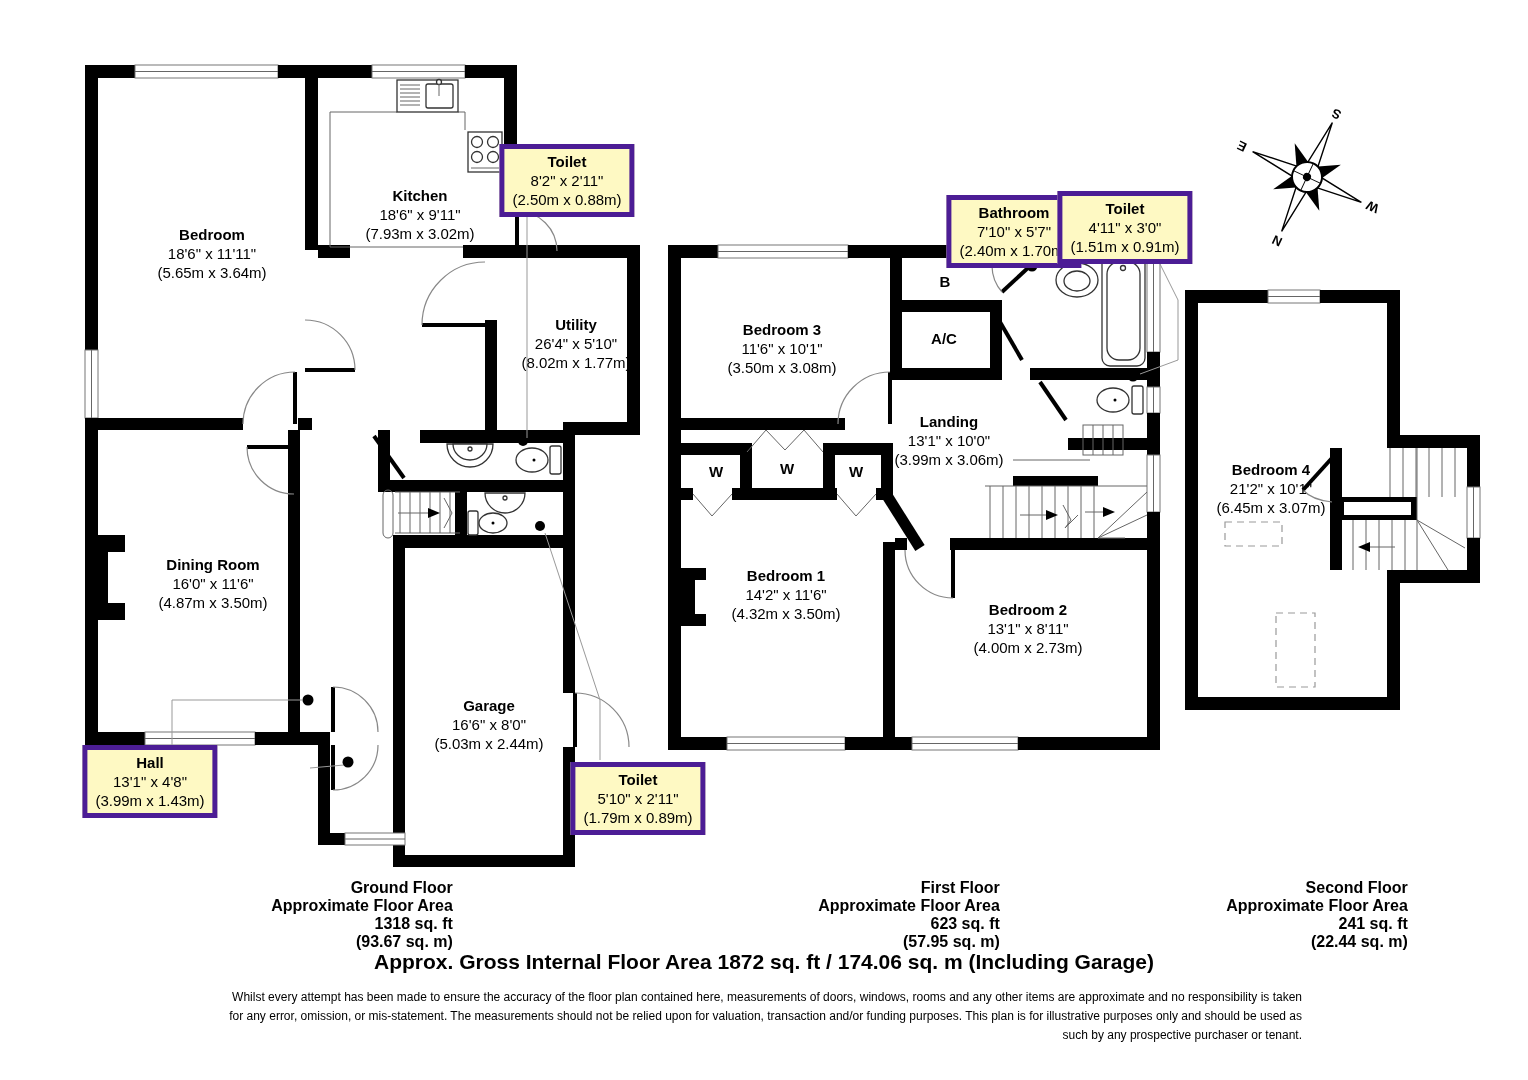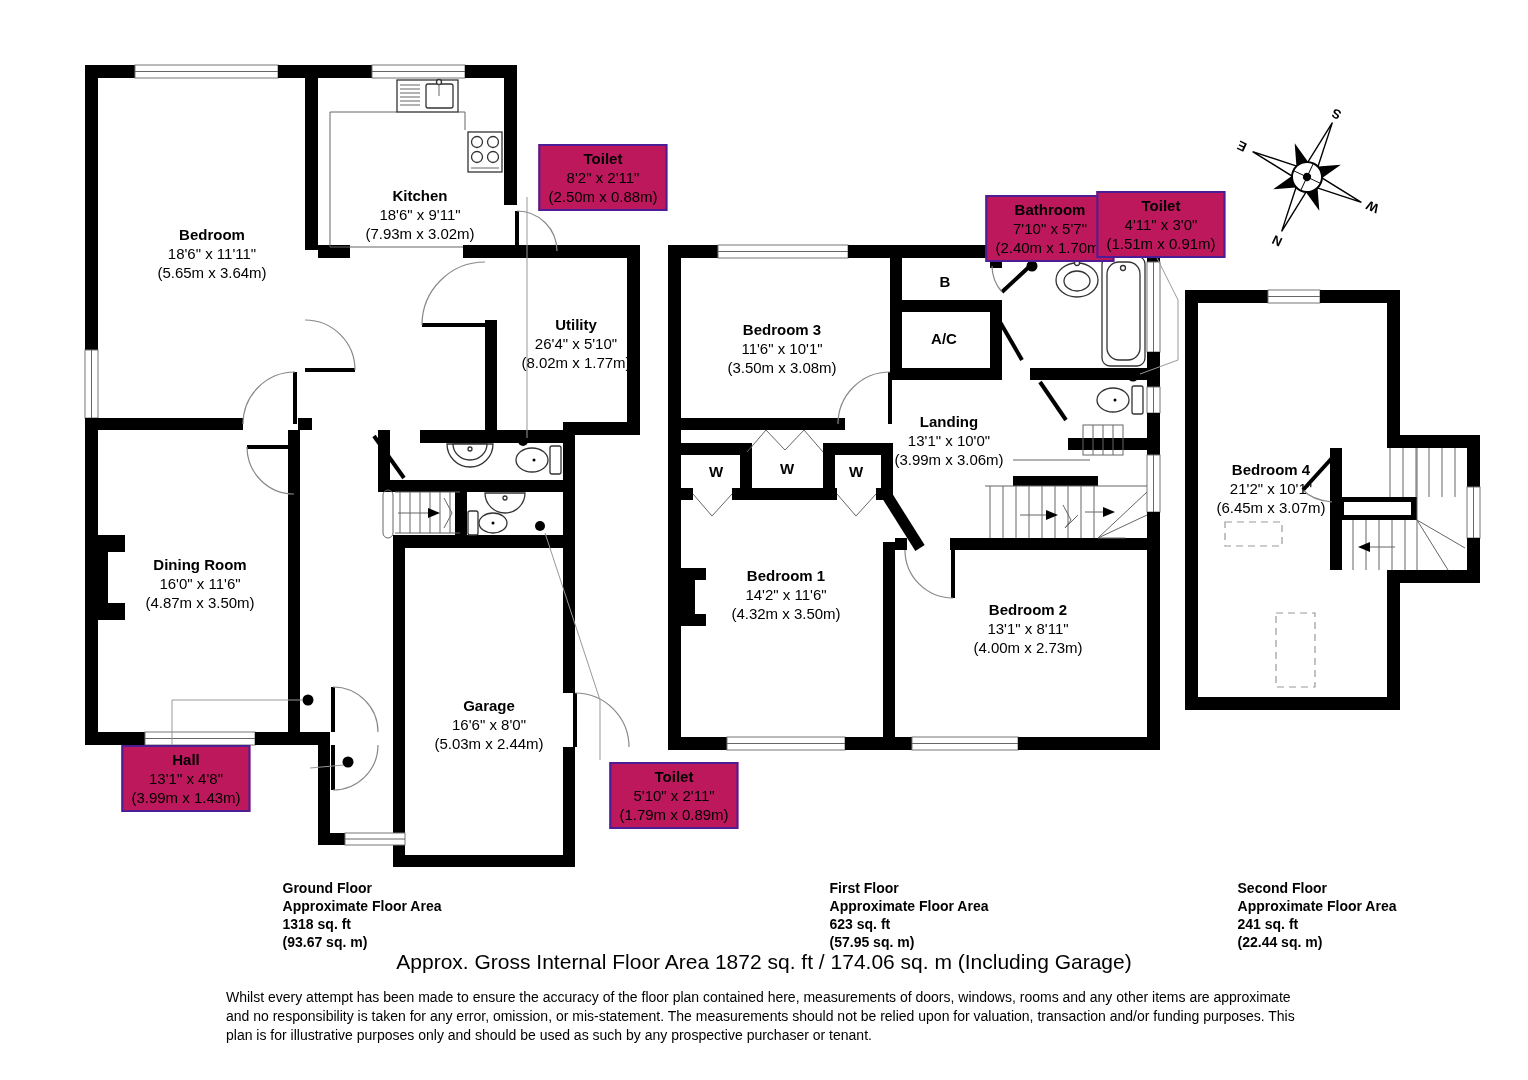--- a/index.html
+++ b/index.html
@@ -11,28 +11,28 @@
   .door{stroke:#888;stroke-width:1.2;fill:none;}
   .leaf{stroke:#000;stroke-width:4;fill:none;}
   .leader{stroke:#999;stroke-width:1;fill:none;}
   .winr{fill:#fff;stroke:#777;stroke-width:1;}
   .fix{fill:#fff;stroke:#333;stroke-width:1.3;}
   .dash{fill:none;stroke:#999;stroke-width:1.2;stroke-dasharray:7 5;}
   .dot{fill:#000;}
   .rlabel{position:absolute;transform:translateX(-50%);text-align:center;
           font-size:15px;line-height:19px;white-space:nowrap;}
   .rlabel .nm{font-weight:700;}
-  .boxed{background:#be185d;border:2px solid #4c1d95;padding:3px 8px;margin-left:36px;}
+  .boxed{background:#fef9c3;border:5px solid #4c1d95;padding:3px 8px;}
   .letter{position:absolute;transform:translate(-50%,-50%);font-weight:700;font-size:15px;}
-  .ftitle{position:absolute;transform:translateX(-50%);text-align:left;
-          font-weight:700;font-size:14px;line-height:18px;white-space:nowrap;}
+  .ftitle{position:absolute;transform:translateX(-50%);text-align:right;
+          font-weight:700;font-size:16px;line-height:18px;white-space:nowrap;}
   #footer-title{position:absolute;left:764px;transform:translateX(-50%);top:950px;
-          font-weight:400;font-size:21px;white-space:nowrap;}
-  #disclaimer{position:absolute;left:226px;top:988px;width:1076px;text-align:left;
-          font-size:14px;line-height:19px;}
+          font-weight:700;font-size:21px;white-space:nowrap;}
+  #disclaimer{position:absolute;left:226px;top:988px;width:1076px;text-align:right;
+          font-size:12px;line-height:19px;}
   .ctext{font-weight:700;font-size:13px;fill:#000;text-anchor:middle;}
 </style>
 </head>
 <body>
 
 <div id="canvas">
 
 <svg id="plan-svg" width="1528" height="1080" viewBox="0 0 1528 1080">
 
   <g>
@@ -398,21 +398,21 @@
 <div class="rlabel boxed" style="left:567px;top:144px">
   <div class="nm">Toilet</div>
   <div>8'2" x 2'11"</div>
   <div>(2.50m x 0.88m)</div>
 </div>
 <div class="rlabel" style="left:576px;top:315px">
   <div class="nm">Utility</div>
   <div>26'4" x 5'10"</div>
   <div>(8.02m x 1.77m)</div>
 </div>
-<div class="rlabel" style="left:200px;top:555px">
+<div class="rlabel" style="left:213px;top:555px">
   <div class="nm">Dining Room</div>
   <div>16'0" x 11'6"</div>
   <div>(4.87m x 3.50m)</div>
 </div>
 <div class="rlabel boxed" style="left:150px;top:745px">
   <div class="nm">Hall</div>
   <div>13'1" x 4'8"</div>
   <div>(3.99m x 1.43m)</div>
 </div>
 <div class="rlabel" style="left:489px;top:696px">

